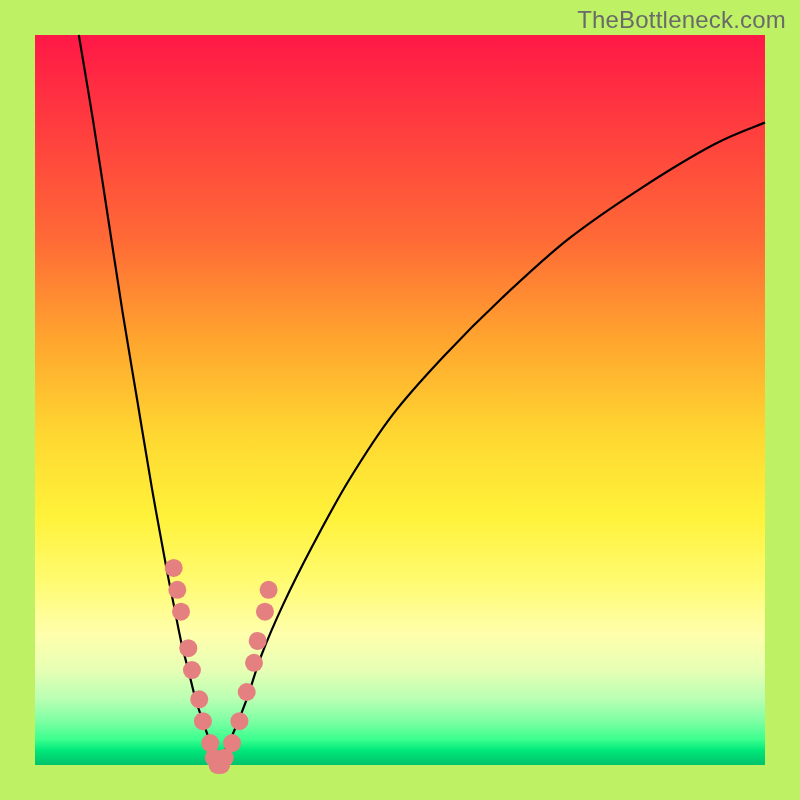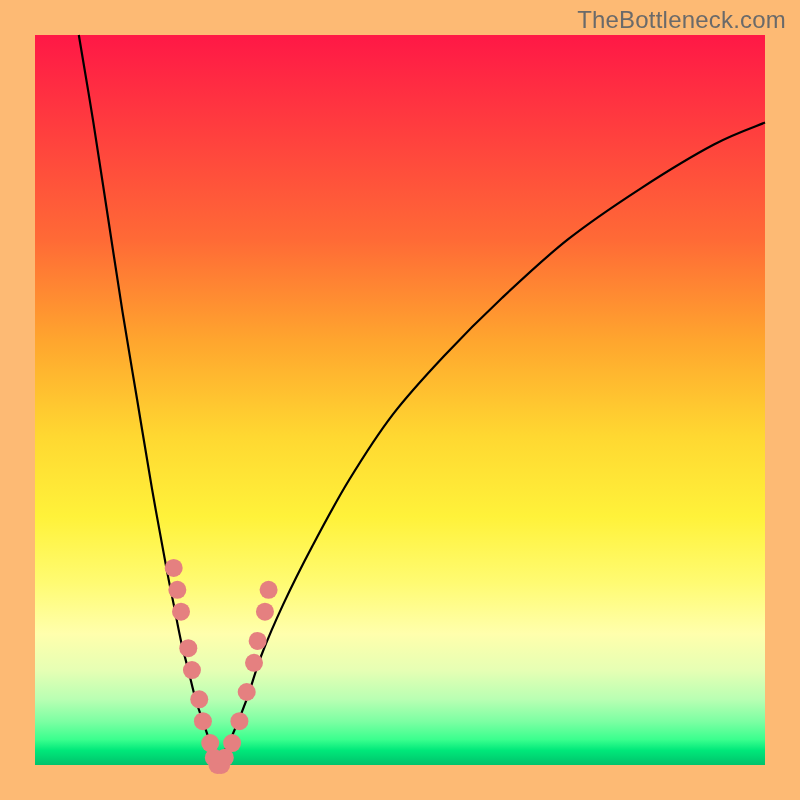--- a/index.html
+++ b/index.html
@@ -10,21 +10,21 @@
     overflow: hidden;
     background: #000;
     font-family: Arial, Helvetica, sans-serif;
   }
   .frame {
     position: absolute;
     left: 0;
     top: 0;
     width: 800px;
     height: 800px;
-    background: #fdba74;
+    background: #bef264;
   }
   .plot-area {
     position: absolute;
     left: 35px;
     top: 35px;
     width: 730px;
     height: 730px;
     background: linear-gradient(
       to bottom,
       #ff1846 0%,

